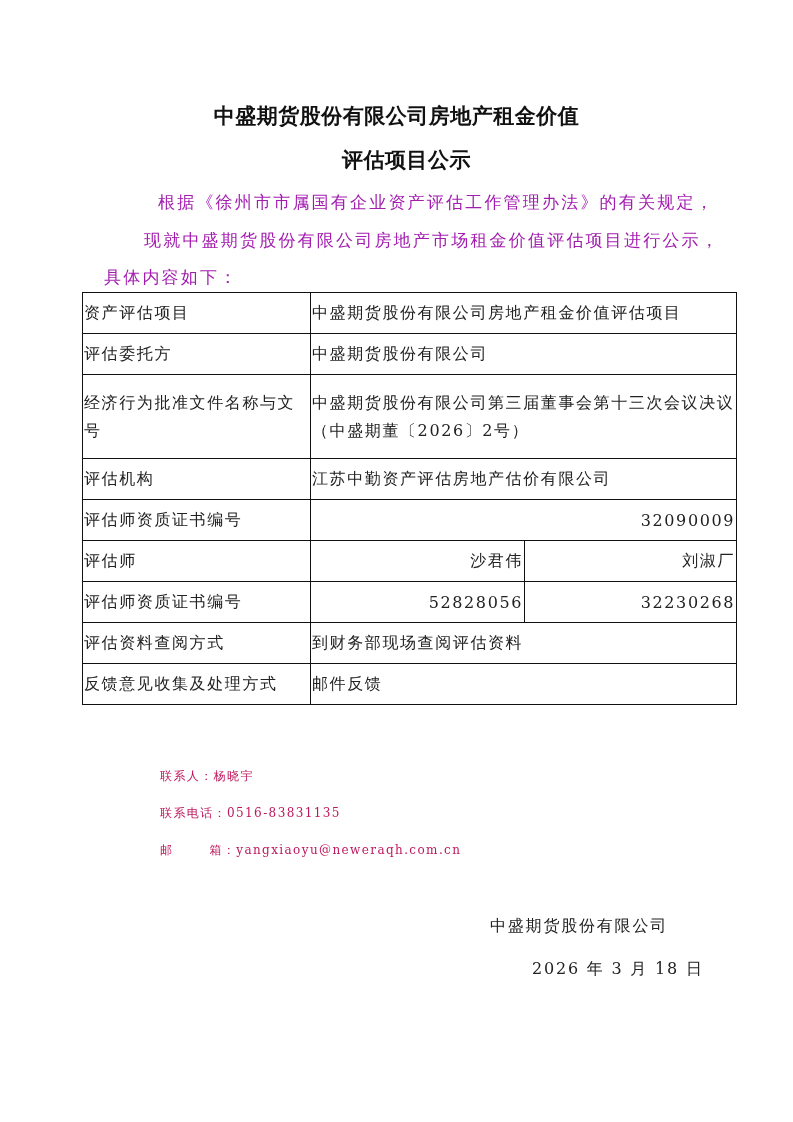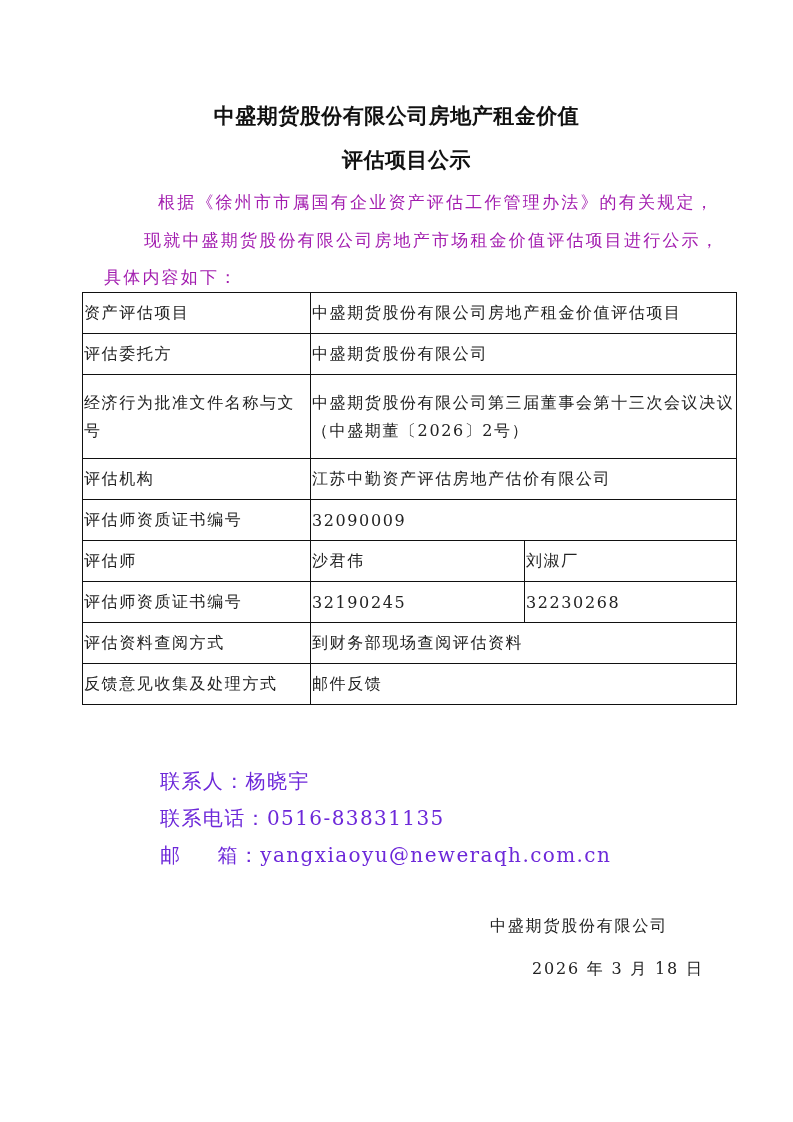--- a/index.html
+++ b/index.html
@@ -12,23 +12,23 @@
   .title2 { top: 146px; padding-left: 10px; }
   .para { position: absolute; font-size: 17px; letter-spacing: 2.2px; white-space: nowrap; color: #a21caf; }
   .p1 { left: 158px; top: 191px; }
   .p2 { left: 120px; top: 229px; margin-left: 24px; }
   .p3 { left: 104px; top: 266px; }
   table.info { position: absolute; left: 82px; top: 292px; width: 654px;
                border-collapse: collapse; table-layout: fixed; font-size: 16px; color: #222; }
   table.info td { border: 1.5px solid #111; padding: 0 1px; height: 40px; vertical-align: middle;
                   letter-spacing: 1.6px; }
   table.info td.dbl { height: 83px; line-height: 28px; }
-  td.center { text-align: left; letter-spacing: 0.5px; margin-top: 48px; }
+  td.center { text-align: right; letter-spacing: 0.5px; margin-top: 48px; }
   td.num { font-family: "DejaVu Serif", "Liberation Serif", serif; }
-  .contact { position: absolute; left: 160px; font-size: 20px; letter-spacing: 1.4px; white-space: nowrap; color: #6d28d9; }
+  .contact { position: absolute; left: 160px; font-size: 12px; letter-spacing: 1.4px; white-space: nowrap; color: #be185d; }
   .c1 { top: 768px; }
   .c2 { top: 805px; }
   .c3 { top: 842px; }
   .c3 .gap { display: inline-block; width: 36px; }
   .sign { position: absolute; font-size: 16px; letter-spacing: 1.8px; white-space: nowrap; color: #222; }
   .s1 { left: 490px; top: 916px; }
   .s2 { left: 532px; top: 959px; }
 </style>
 </head>
 <body>
@@ -67,21 +67,21 @@
     <td>评估师资质证书编号</td>
     <td colspan="2" class="center num">32090009</td>
   </tr>
   <tr>
     <td>评估师</td>
     <td class="center">沙君伟</td>
     <td class="center">刘淑厂</td>
   </tr>
   <tr>
     <td>评估师资质证书编号</td>
-    <td class="center num">32190245</td>
+    <td class="center num">52828056</td>
     <td class="center num">32230268</td>
   </tr>
   <tr>
     <td>评估资料查阅方式</td>
     <td colspan="2">到财务部现场查阅评估资料</td>
   </tr>
   <tr>
     <td>反馈意见收集及处理方式</td>
     <td colspan="2">邮件反馈</td>
   </tr>

